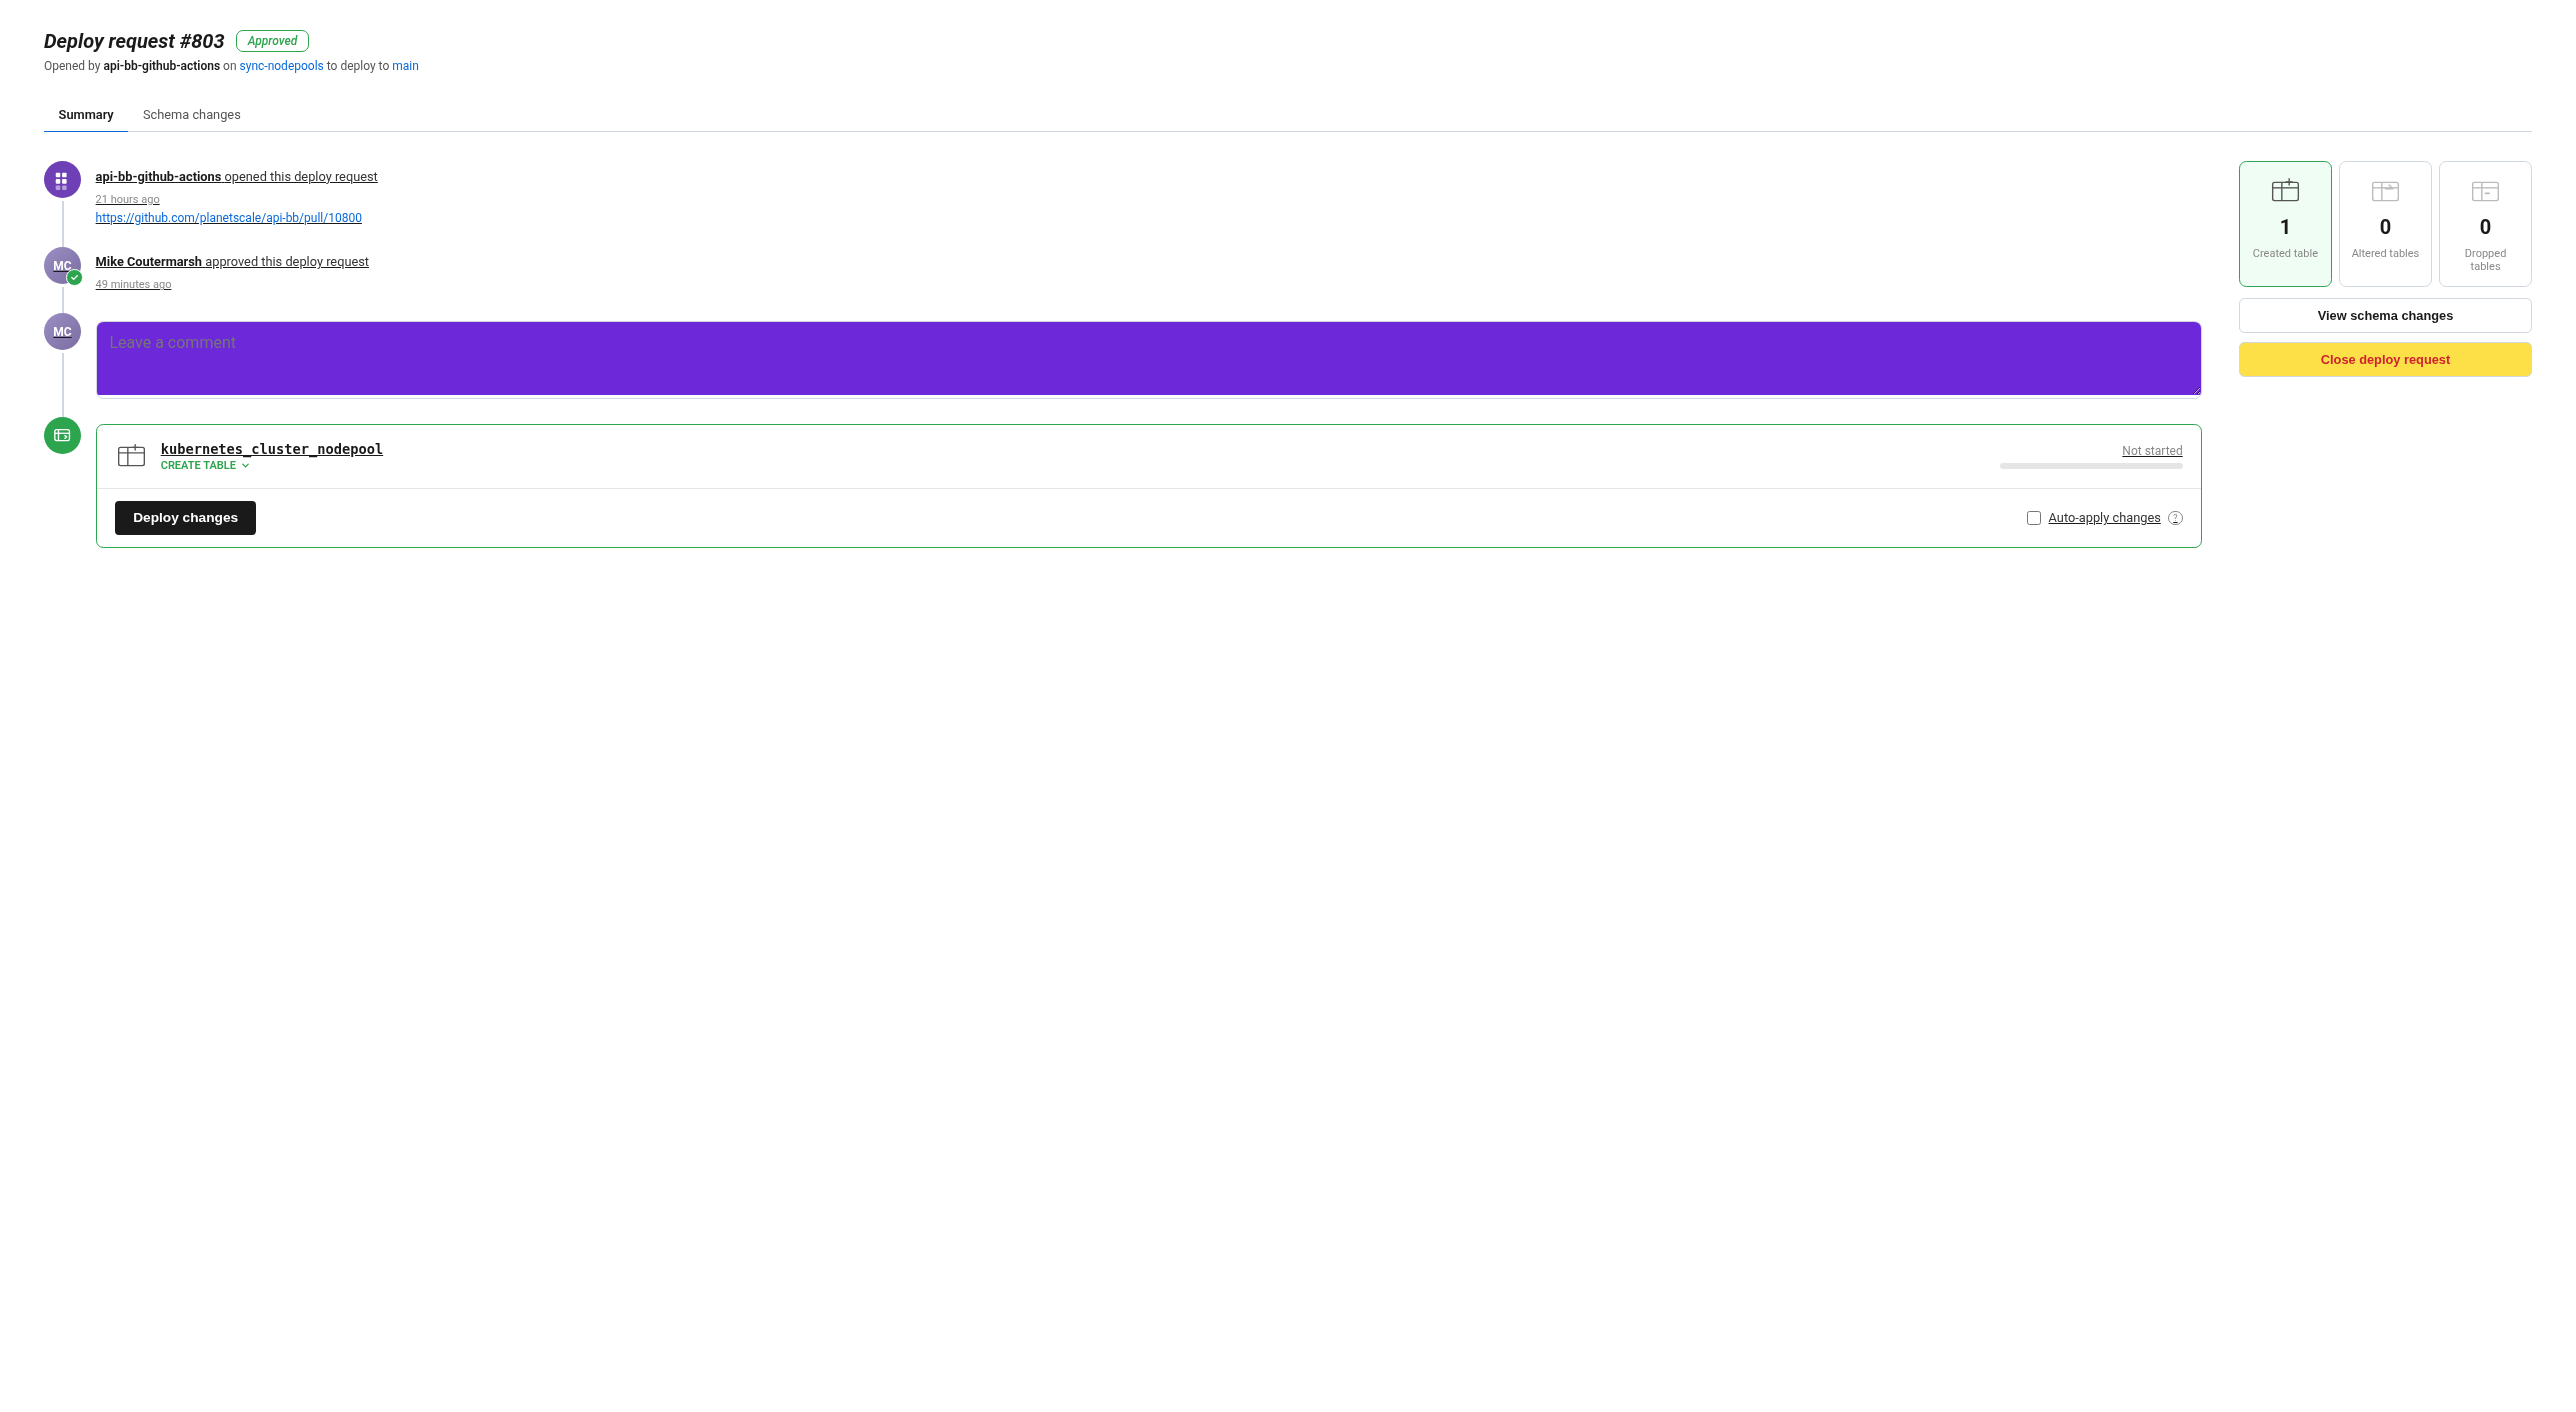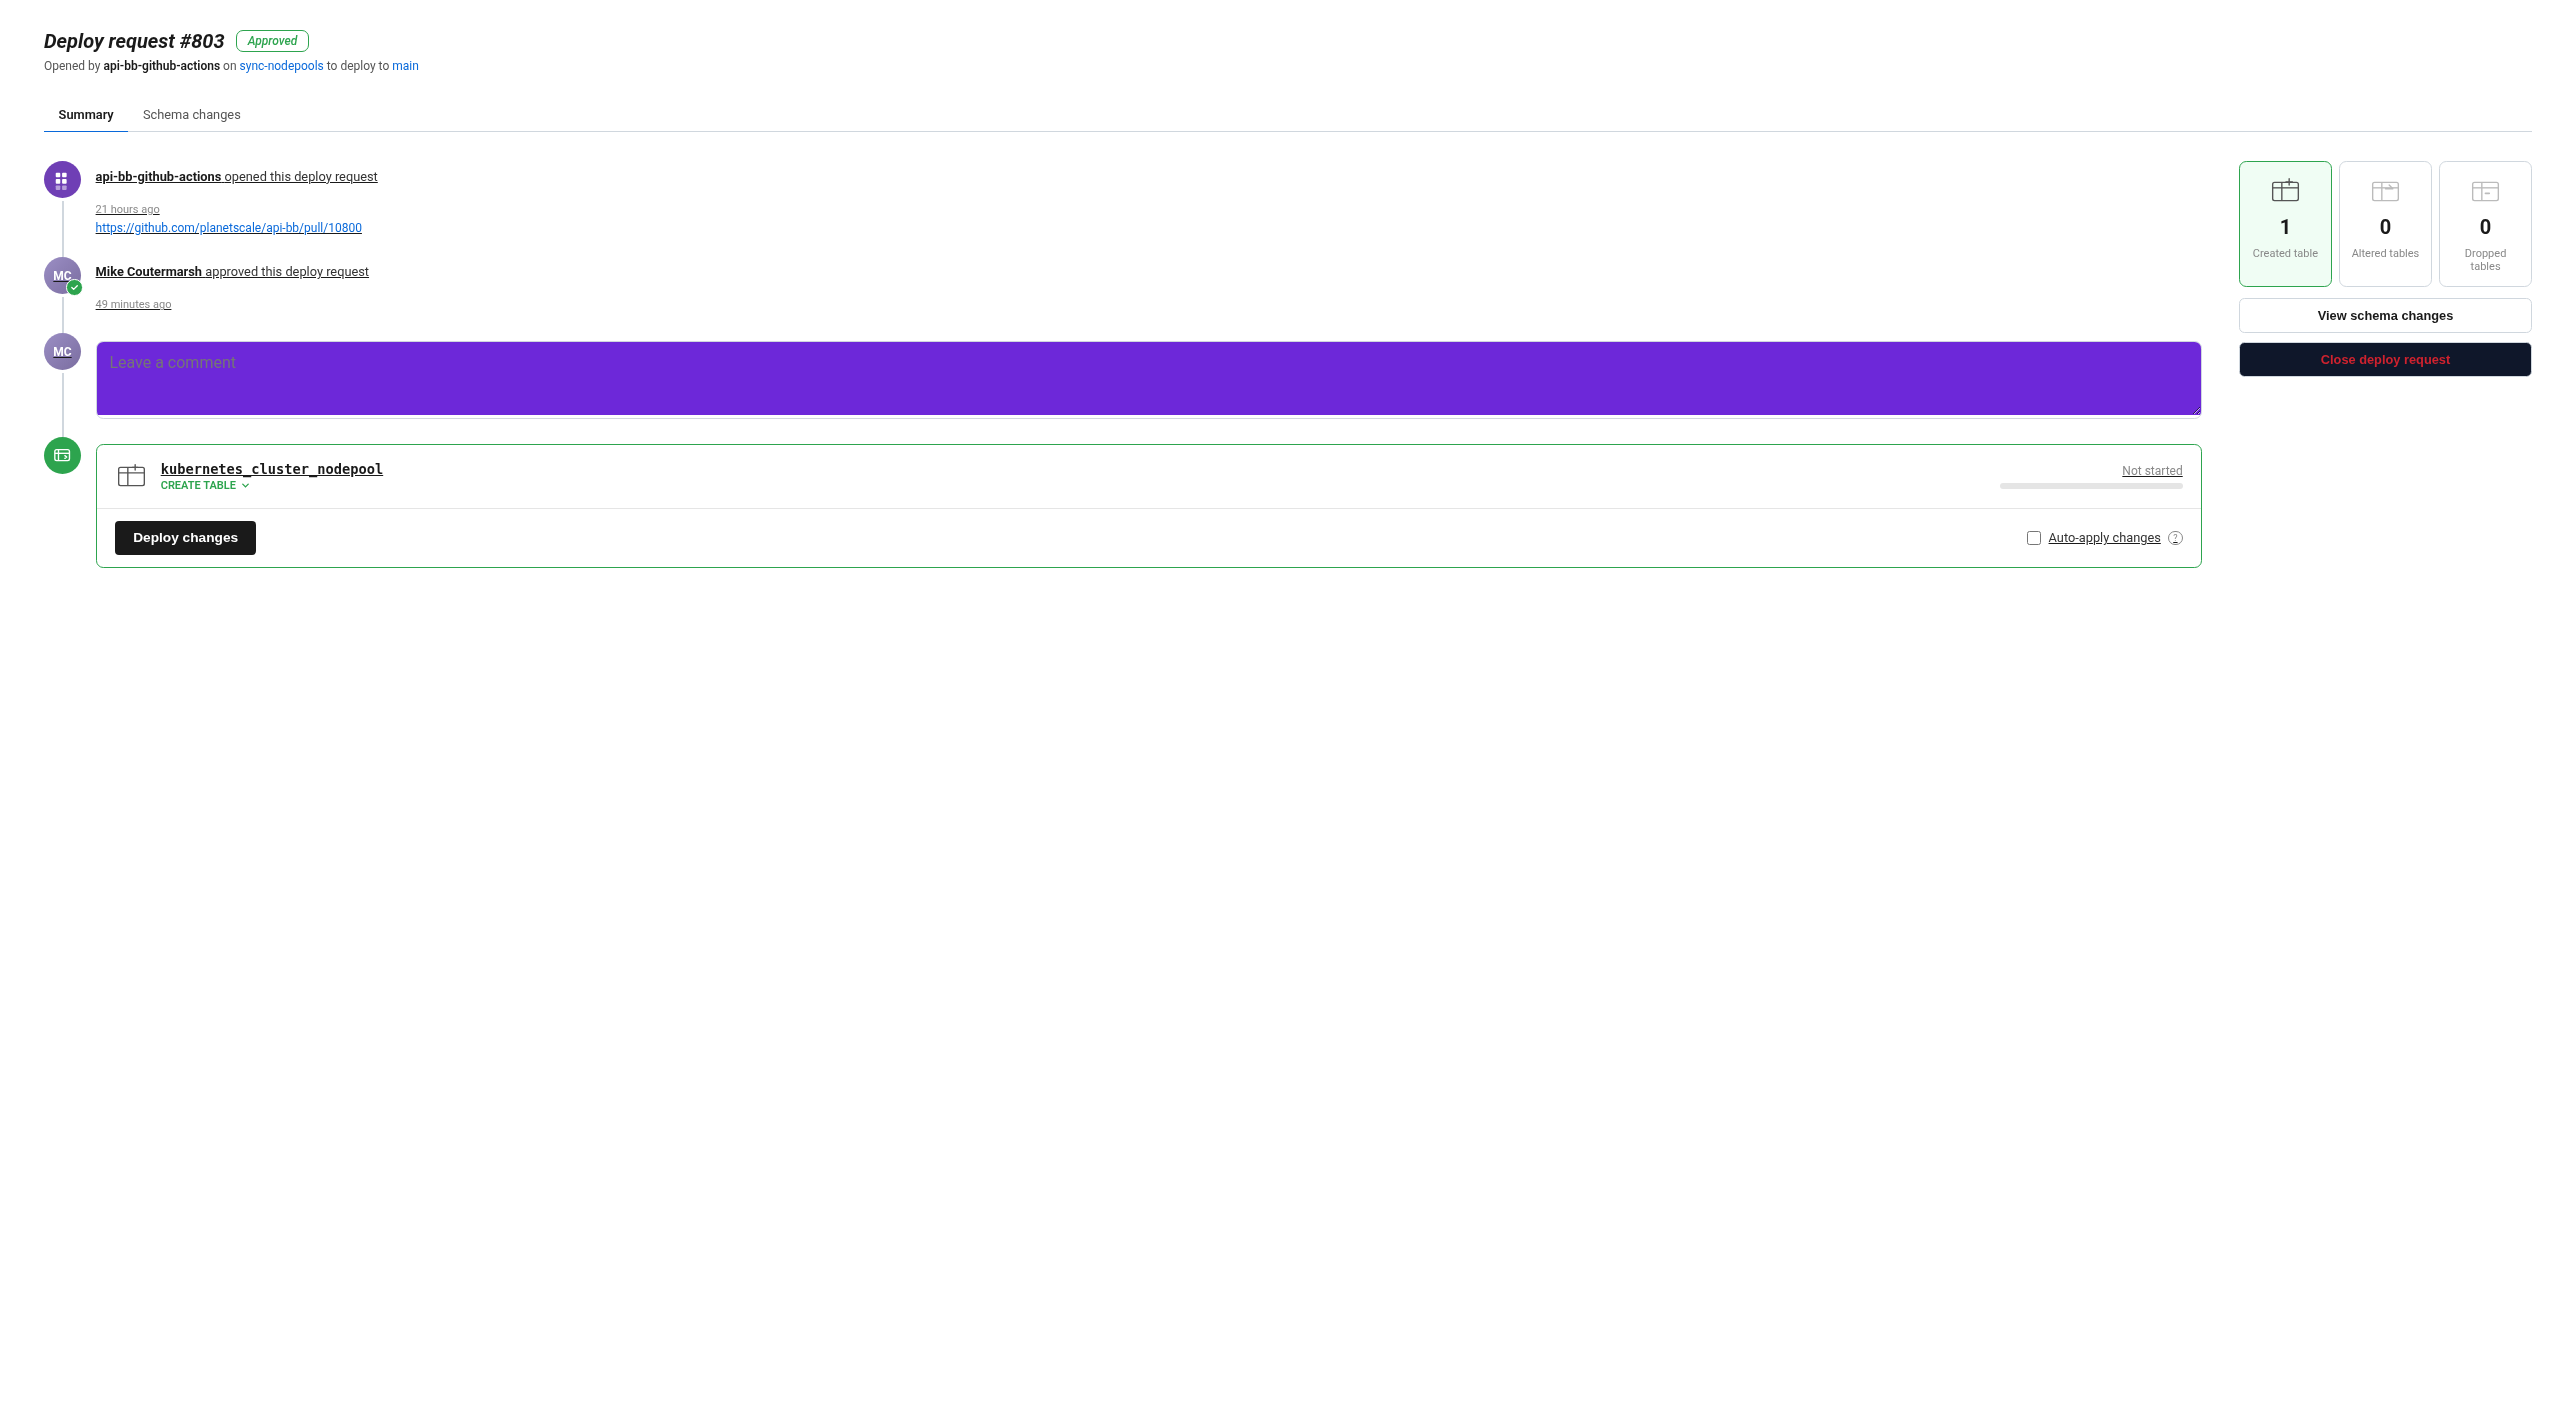--- a/index.html
+++ b/index.html
@@ -185,21 +185,21 @@
     }
     .timeline-content .actor {
       font-weight: 700;
     }
     .timeline-content .action {
       color: #333;
     }
     .timeline-content .time {
       color: #888;
       font-size: 11px;
-      margin-top: 19px;
+      margin-top: 9px;
     }
     .timeline-content .link {
       color: #0969da;
       text-decoration: none;
       font-size: 12px;
       margin-top: 5.5px;
       display: block;
     }
 
     
@@ -374,21 +374,21 @@
       border-radius: 5.5px;
       padding: 9.1px;
       font-size: 12.8px;
       font-weight: 600;
       cursor: pointer;
       color: #1a1a1a;
       margin-bottom: 9.1px;
     }
     .close-deploy-btn {
       width: 100%;
-      background: #0f172a;
+      background: #fde047;
       border: 1.4px solid #d0d7de;
       border-radius: 5.5px;
       padding: 9.1px;
       font-size: 12.8px;
       font-weight: 600;
       cursor: pointer;
       color: #cf222e;
     }
   </style>
 </head>

